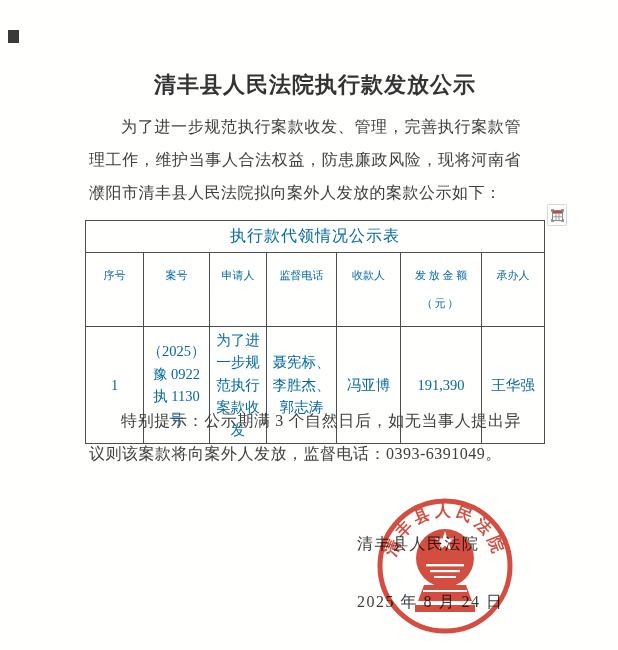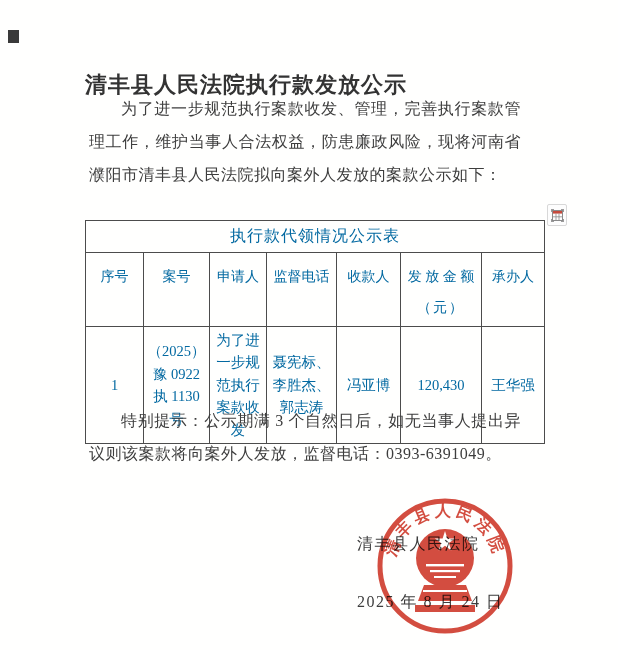--- a/index.html
+++ b/index.html
@@ -18,38 +18,38 @@
   .corner-mark {
     position: absolute;
     left: 8px; top: 30px;
     width: 11px; height: 13px;
     background: #3a3a3a;
   }
   .doc-title {
     position: absolute;
     left: 85px; top: 70px;
     width: 460px;
-    text-align: left;
+    text-align: center;
     font-size: 22px;
     font-weight: bold;
     color: #333333;
     letter-spacing: 1px;
   }
   .para {
     position: absolute;
     left: 89px;
     width: 432px;
     font-size: 16px;
     line-height: 33px;
     text-align: justify;
     text-indent: 2em;
     color: #3d3d3d;
     letter-spacing: 0.5px;
   }
-  .para.intro  { top: 94px; font-family: Liberation Mono, monospace; }
+  .para.intro  { top: 110px; }
   .para.notice { top: 404px; }
 
   table.disb {
     position: absolute;
     left: 85px; top: 220px;
     width: 459px;
     border-collapse: collapse;
     table-layout: fixed;
     font-size: 16px;
     color: #0369a1;
@@ -61,21 +61,21 @@
   }
   td.caption {
     height: 32px;
     font-size: 16px;
     letter-spacing: 1px;
   }
   tr.head td {
     height: 74px;
     vertical-align: top;
     padding-top: 15px;
-    font-size: 14px;
+    font-size: 11px;
   }
   tr.head .sub { margin-top: 13px; letter-spacing: 2px; }
   tr.data td {
     height: 88px;
     vertical-align: middle;
     font-size: 14.5px;
     line-height: 1.55;
   }
   .img-icon {
     position: absolute;
@@ -142,21 +142,21 @@
           <div class="sub">（元）</div>
         </td>
         <td>承办人</td>
       </tr>
       <tr class="data">
         <td>1</td>
         <td>（2025）豫 0922 执 1130 号</td>
         <td>为了进一步规范执行案款收发</td>
         <td>聂宪标、李胜杰、郭志涛</td>
         <td>冯亚博</td>
-        <td>120,430</td>
+        <td>191,390</td>
         <td>王华强</td>
       </tr>
     </tbody>
   </table>
 
   <span class="img-icon">
     <svg width="13" height="13" viewBox="0 0 13 13">
       <rect x="1.5" y="1.5" width="10" height="10" fill="none" stroke="#8a8a8a" stroke-width="1"></rect>
       <rect x="2" y="2" width="9" height="2.6" fill="#c64a3c"></rect>
       <line x1="5" y1="4.6" x2="5" y2="11" stroke="#8a8a8a" stroke-width="0.8"></line>

